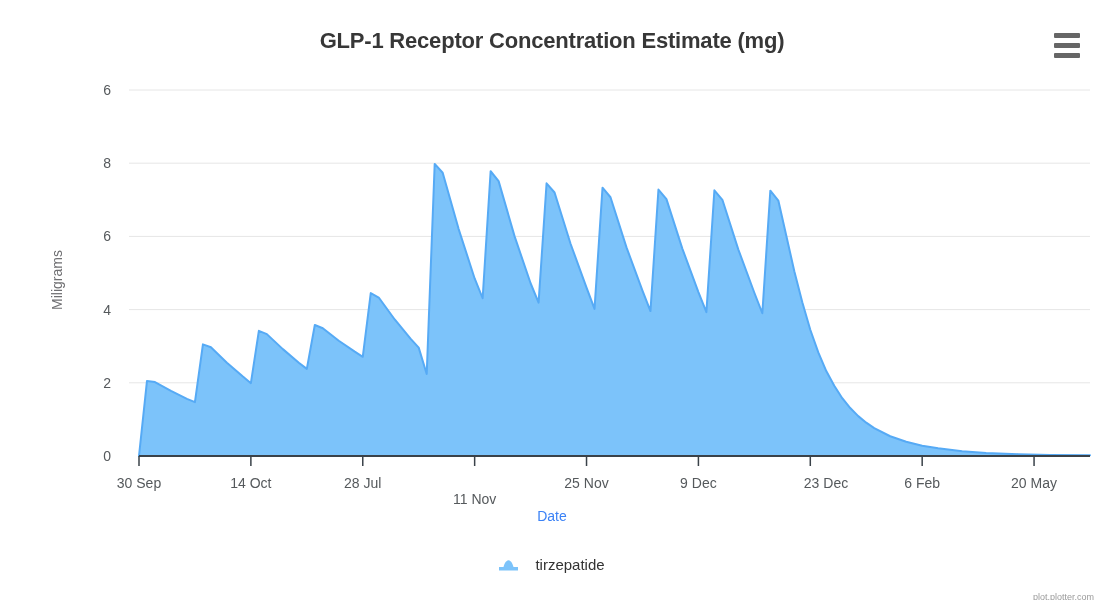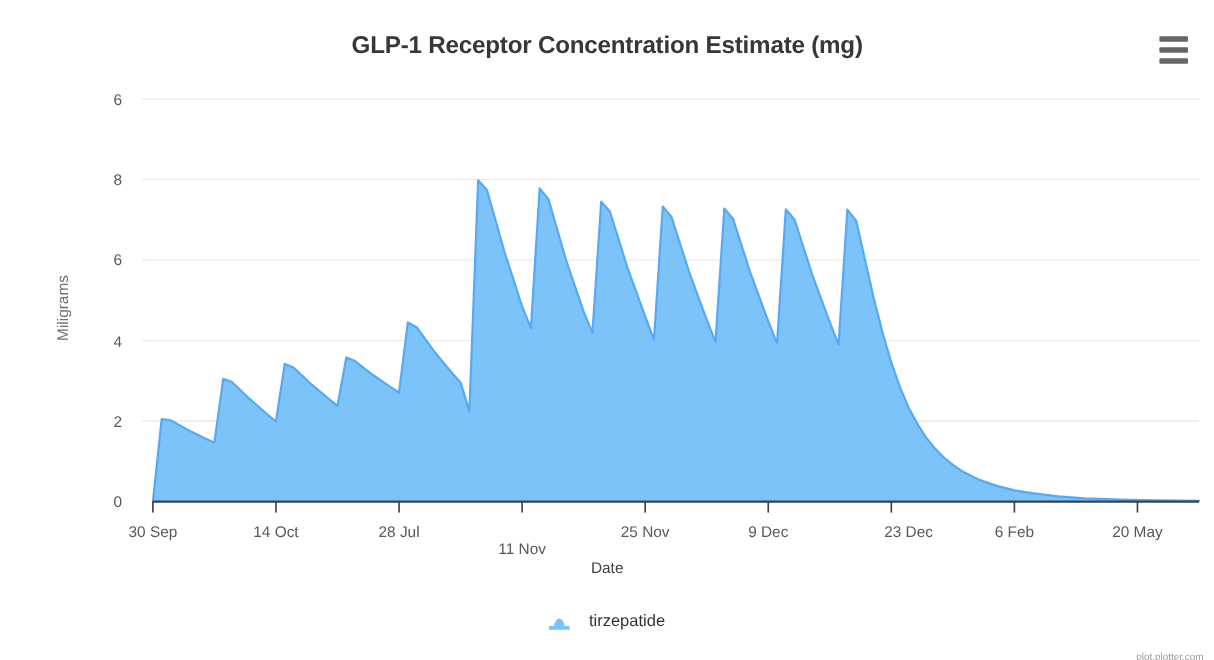--- a/index.html
+++ b/index.html
@@ -92,21 +92,21 @@
     color: #707073;
     white-space: nowrap;
   }
   .x-axis-title {
     position: absolute;
     left: 0;
     top: 508px;
     width: 1104px;
     text-align: center;
     font-size: 14px;
-    color: #404040;
+    color: #3b82f6;
   }
   .ytick-label {
     position: absolute;
     width: 40px;
     text-align: right;
     font-size: 14px;
     color: #55595c;
     line-height: 14px;
   }
   .xtick-label {
@@ -125,21 +125,21 @@
     left: 0;
     top: 556px;
     width: 1104px;
     display: flex;
     justify-content: center;
     align-items: center;
     gap: 9px;
   }
   .legend-item {
     display: flex;
-    align-items: flex-end;
+    align-items: center;
     gap: 17px;
     cursor: pointer;
   }
   .legend-swatch {
     width: 19px;
     height: 13px;
     display: block;
   }
   .legend-text {
     font-size: 15px;

